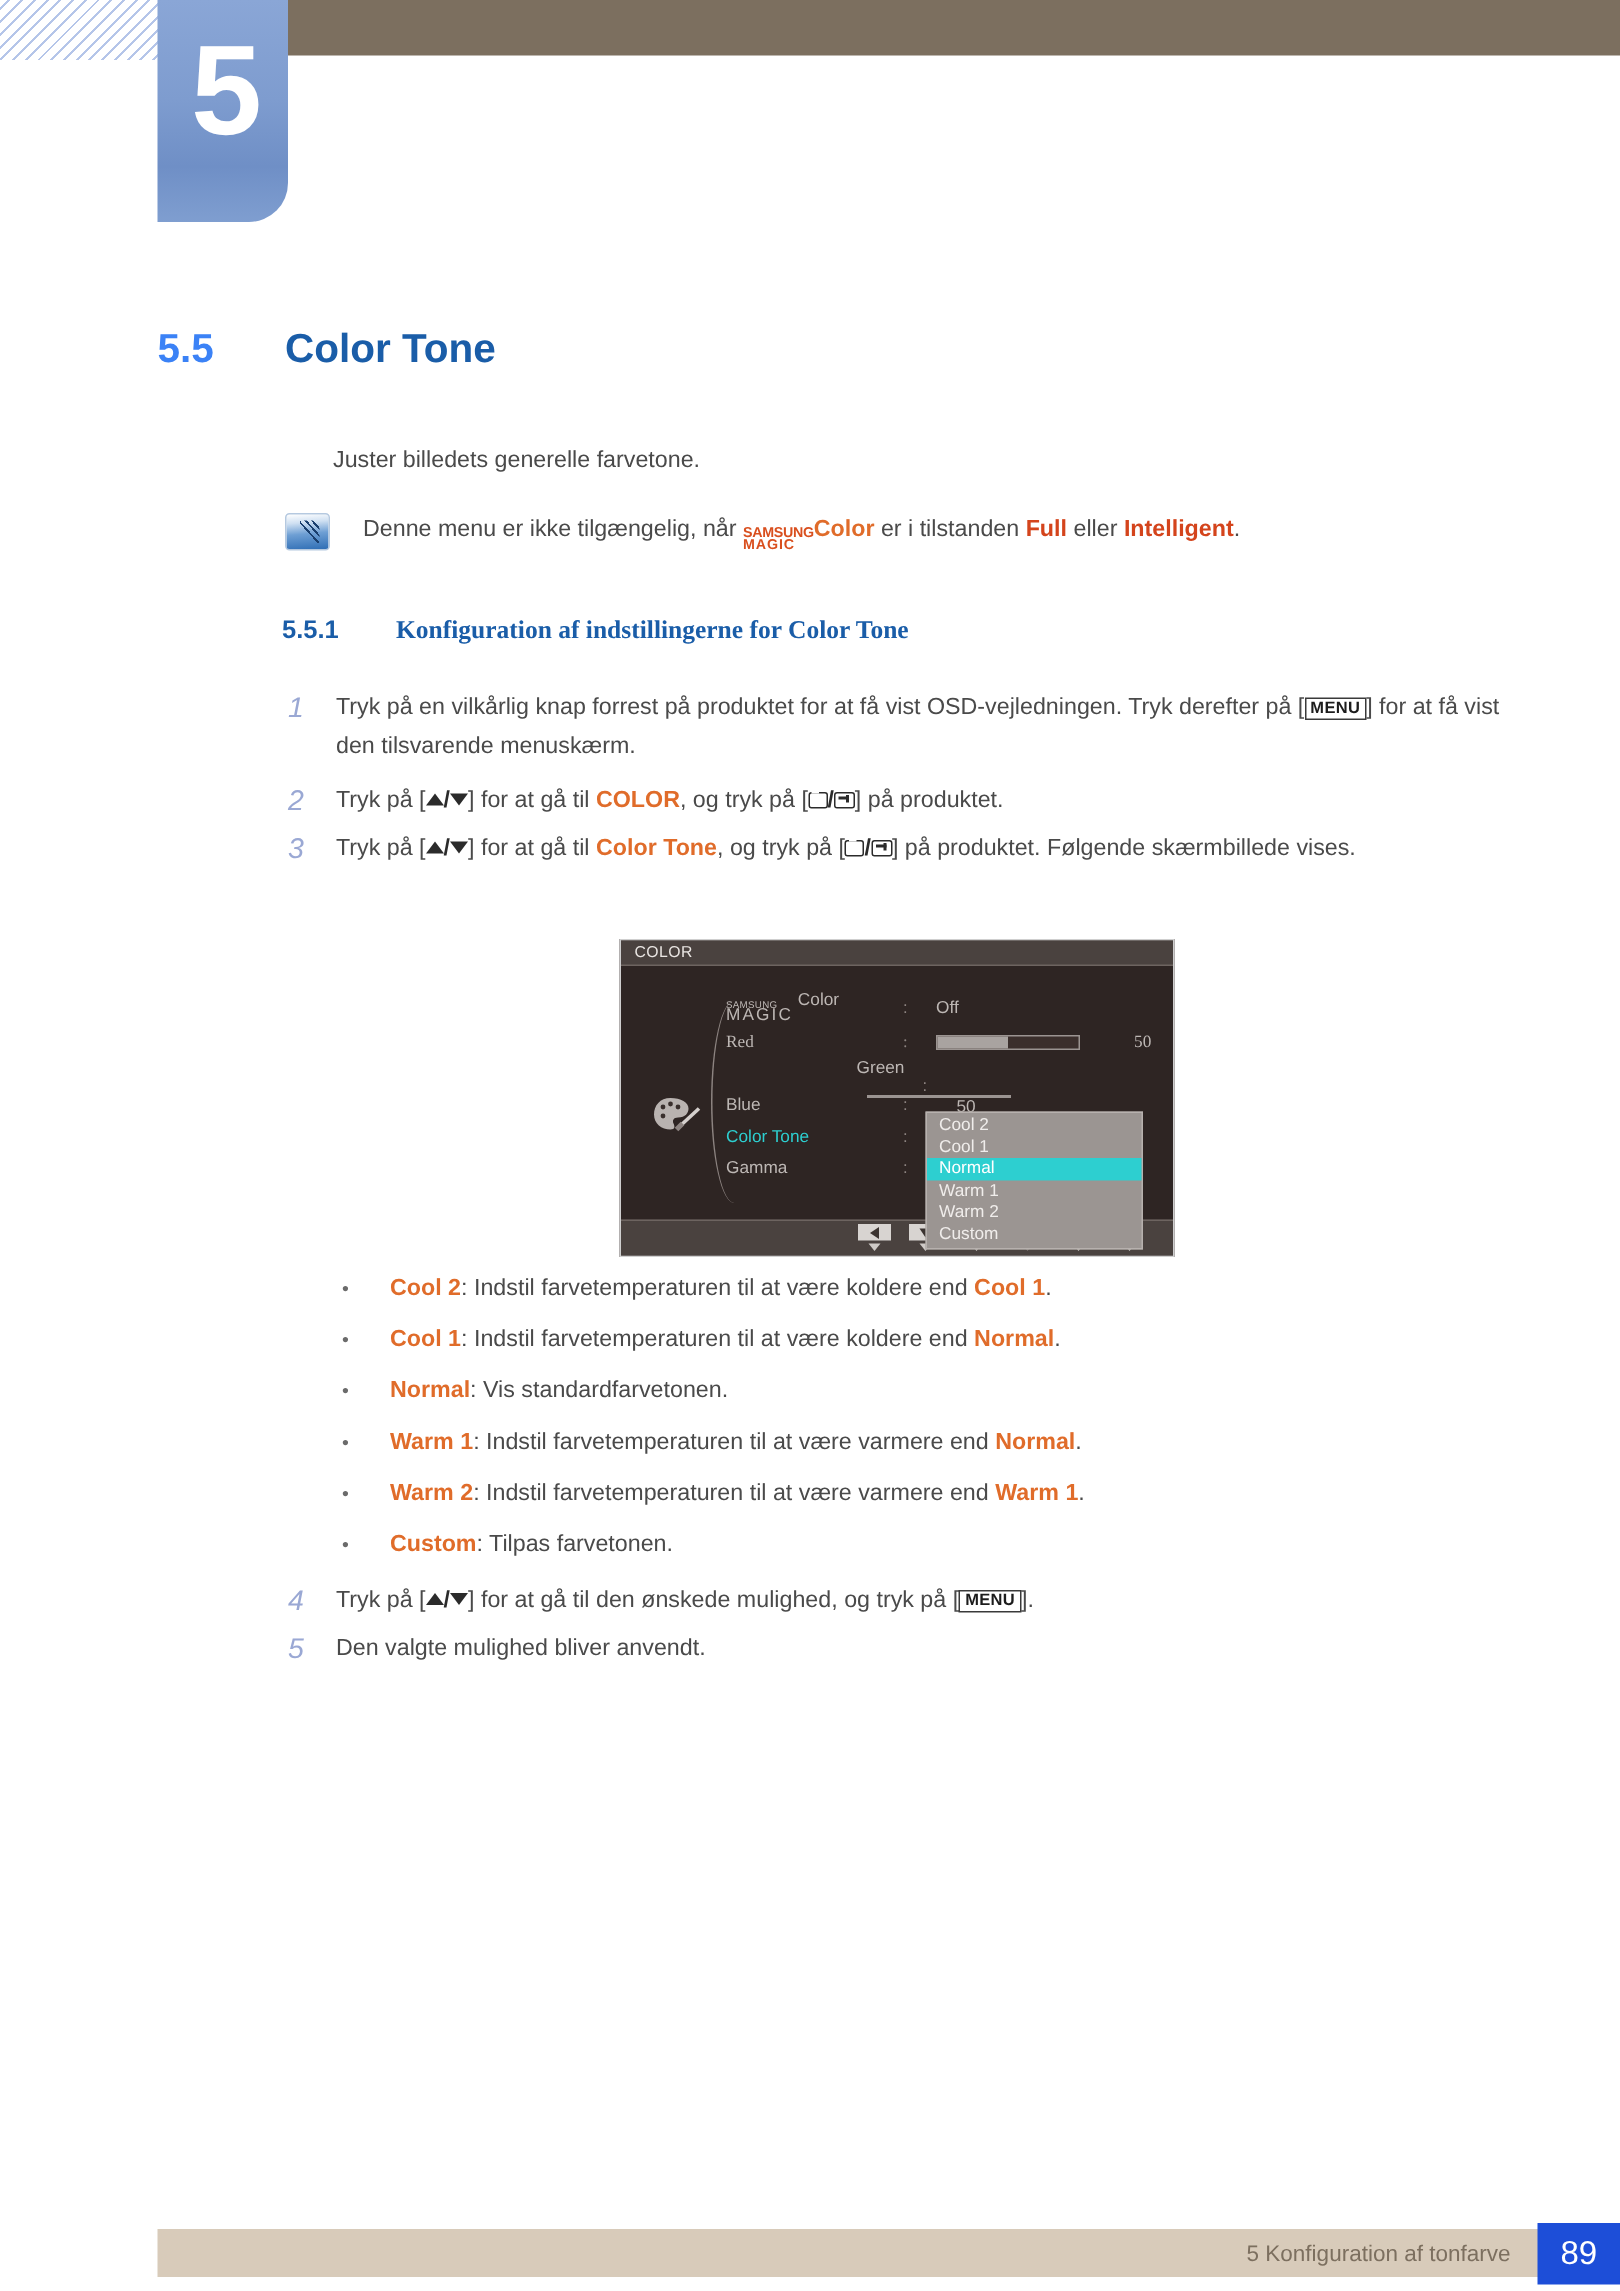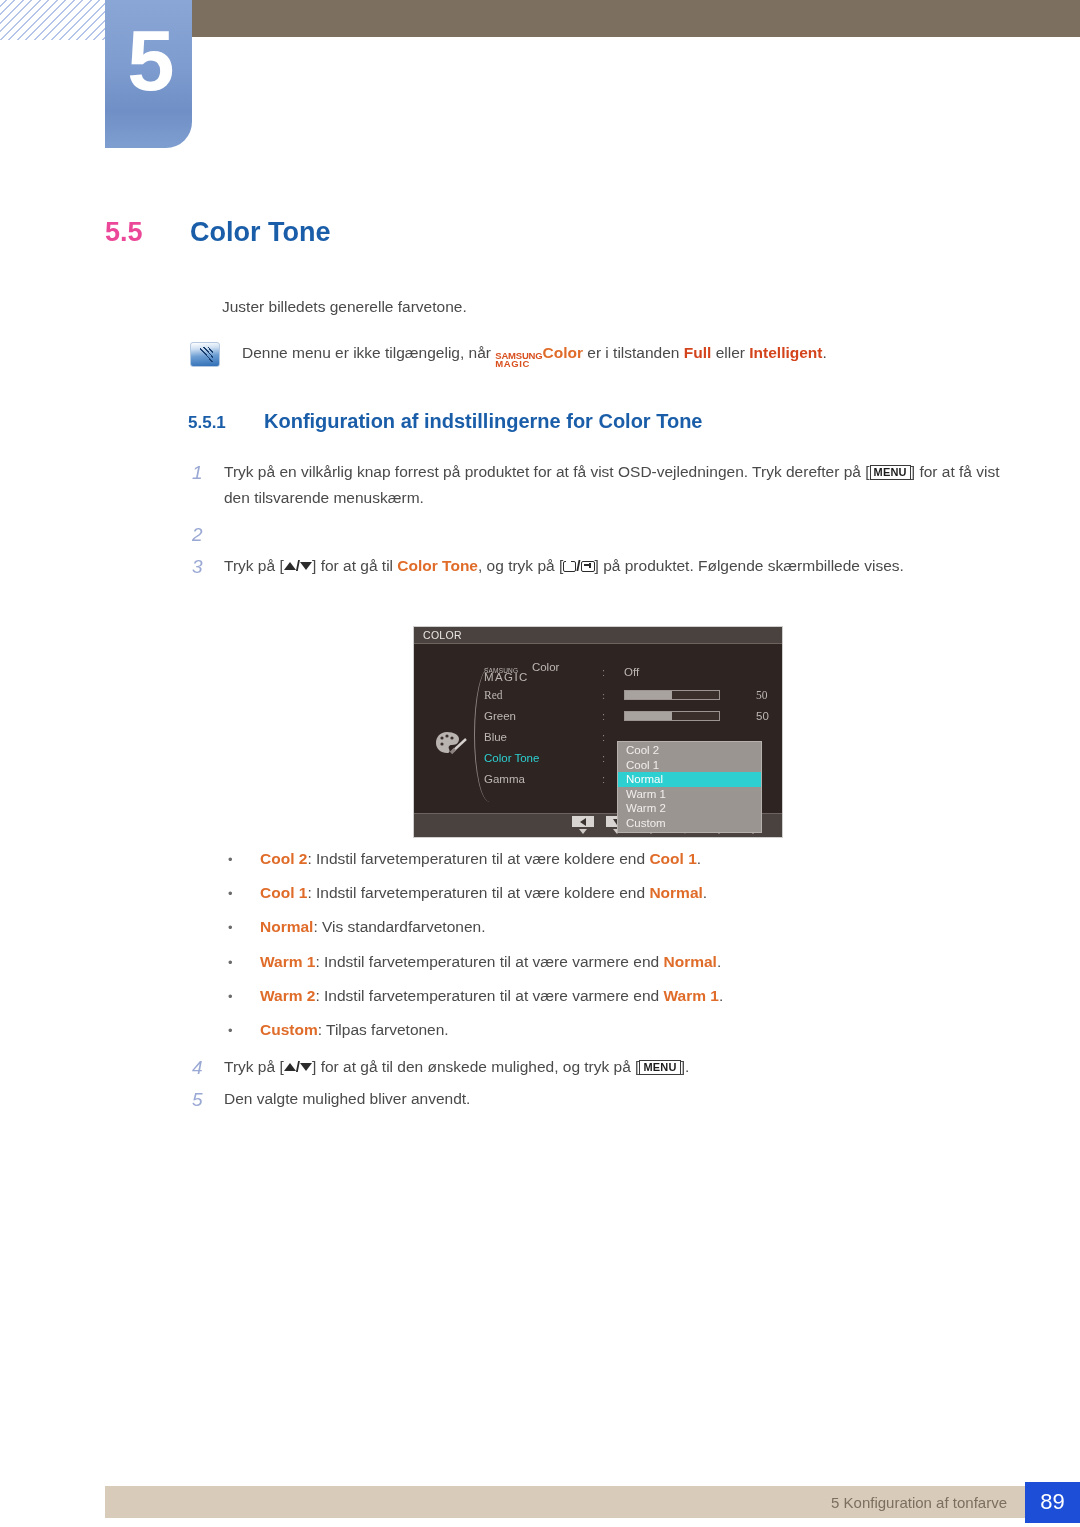--- a/index.html
+++ b/index.html
@@ -67,21 +67,21 @@
   
   #section-title {
     position: absolute;
     top: 217px; left: 105px;
     display: flex;
     align-items: baseline;
   }
   #section-num {
     font-size: 27px;
     font-weight: bold;
-    color: #ec4899;
+    color: #3b82f6;
     width: 85px;
   }
   #section-name {
     font-size: 27px;
     font-weight: bold;
     color: #1a5da8;
   }
 
   
   #intro-text {
@@ -146,23 +146,24 @@
     display: flex;
     align-items: baseline;
   }
   #subsection-num {
     font-size: 17px;
     font-weight: bold;
     color: #1a5da8;
     width: 76px;
   }
   #subsection-name {
-    font-size: 20px;
+    font-size: 17px;
     font-weight: bold;
     color: #1a5da8;
+    font-family: Liberation Serif, serif;
   }
 
   
   .step {
     position: absolute;
     left: 190px;
     width: 830px;
     display: flex;
     align-items: flex-start;
   }
@@ -296,21 +297,21 @@
   .osd-label {
     width: 126px;
     padding-left: 8px;
     color: #bdb7b4;
     font-size: 11.5px;
   }
   .osd-colon { width: 22px; color: #8d8481; }
   .osd-value { color: #bdb7b4; font-size: 11.5px; }
   #row-magic  { top: 18px; }
   #row-red    { top: 41px; font-family: Liberation Serif, serif; }
-  #row-green  { top: 62px; }
+  #row-green  { top: 62px; flex-direction: column; }
   #row-blue   { top: 83px; }
   #row-tone   { top: 104px; }
   #row-gamma  { top: 125px; }
   #row-tone .osd-label { color: #2dcfd0; }
   .magic-stack-osd {
     display: inline-flex;
     flex-direction: column;
     line-height: 0.85;
     vertical-align: -2px;
     color: #bdb7b4;
@@ -487,20 +488,24 @@
 
 <div class="step" id="step-1">
   <div class="step-num">1</div>
   <div class="step-body">
     <span>Tryk på en vilkårlig knap forrest på produktet for at få vist OSD-vejledningen. Tryk derefter på [</span><span class="key-menu">MENU</span><span>] for at få vist den tilsvarende menuskærm.</span>
   </div>
 </div>
 
 <div class="step" id="step-2">
   <div class="step-num">2</div>
+  <div class="step-body">
+    <span>Tryk på [</span><span class="tri-up"></span><span class="slash-b">/</span><span class="tri-dn"></span><span>] for at gå til</span>
+    <span class="orange">COLOR</span><span>, og tryk på [</span><span class="key-back"></span><span class="slash-b">/</span><span class="key-enter"></span><span>] på produktet.</span>
+  </div>
 </div>
 
 <div class="step" id="step-3">
   <div class="step-num">3</div>
   <div class="step-body">
     <span>Tryk på [</span><span class="tri-up"></span><span class="slash-b">/</span><span class="tri-dn"></span><span>] for at gå til</span>
     <span class="orange">Color Tone</span><span>, og tryk på [</span><span class="key-back"></span><span class="slash-b">/</span><span class="key-enter"></span><span>] på produktet. Følgende skærmbillede vises.</span>
   </div>
 </div>
 

